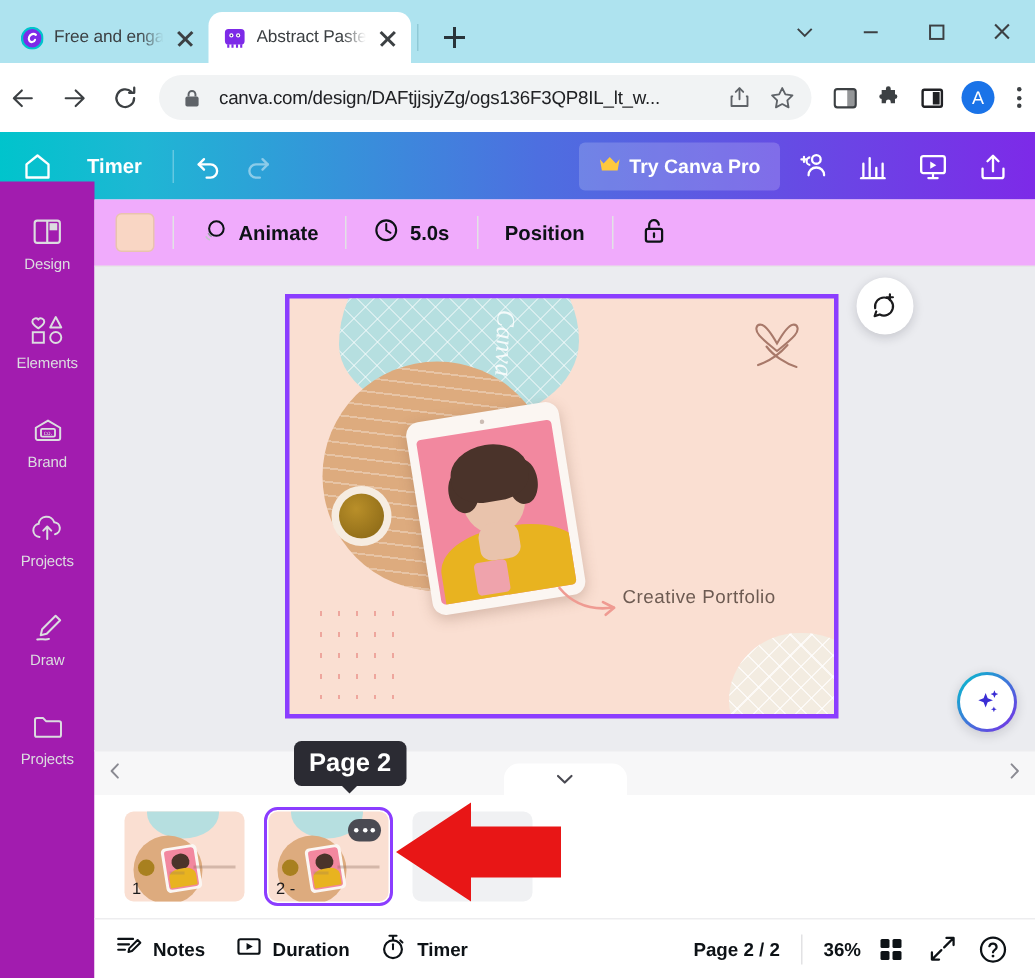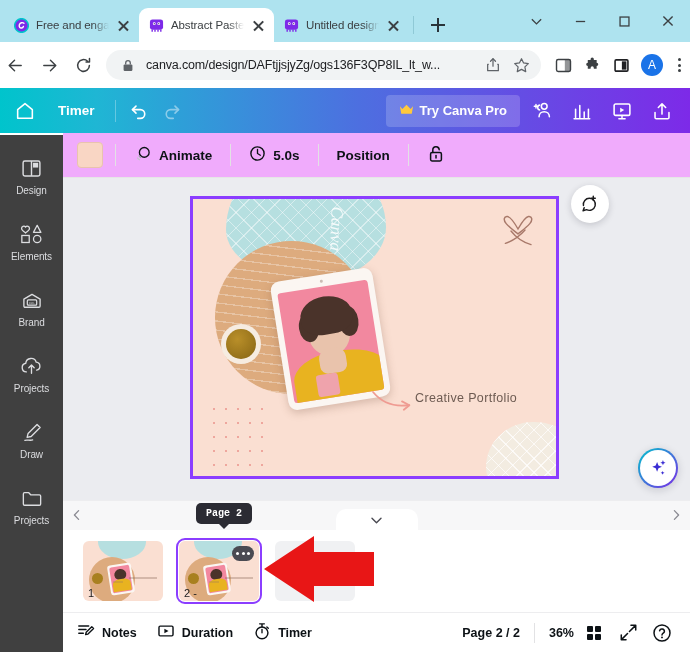--- a/index.html
+++ b/index.html
@@ -96,22 +96,22 @@
   .hdr-spacer { flex: 1 1 auto; }
   .try-pro {
     display: flex; align-items: center; gap: 6px; height: 32px; padding: 0 13px;
     background: rgba(255,255,255,.18); border-radius: 4px; color: #fff;
     font-size: 13px; font-weight: 700; white-space: nowrap;
   }
   .hdr-ico { width: 36px; height: 34px; display: flex; align-items: center; justify-content: center; margin-left: 4px; }
 
   
   .sidebar {
-    position: absolute; top: 135px; left: 0; width: 63px; bottom: 0;
-    background: #404040; padding-top: 8px;
+    position: absolute; top: 121px; left: 0; width: 63px; bottom: 0;
+    background: #a21caf; padding-top: 8px;
   }
   .side-item {
     width: 63px; height: 66px; display: flex; flex-direction: column;
     align-items: center; justify-content: center; gap: 5px; color: #dcdde0;
   }
   .side-item .si-label { font-size: 10px; letter-spacing: -0.1px; }
   .side-item .si-ico { height: 24px; display: flex; align-items: center; justify-content: center; }
 
   
   .edit-toolbar {
@@ -276,21 +276,21 @@
   .tn-cup  { position:absolute; left:9px; top:32px; width:11px; height:11px; border-radius:50%; background:#a8801f; }
   .tn-tab  { position:absolute; left:26px; top:23px; width:24px; height:30px; background:#fbf6f2; border-radius:3px; transform:rotate(-9deg); }
   .tn-tab::after{ content:''; position:absolute; left:2px; top:2px; right:2px; bottom:2px; background:#f2889f; border-radius:2px; }
   .tn-tab .tn-y { position:absolute; left:3px; bottom:3px; width:18px; height:12px; background:#e8b320; border-radius:40% 40% 0 0; z-index:2;}
   .tn-tab .tn-h { position:absolute; left:6px; top:5px; width:12px; height:11px; background:#4a332a; border-radius:50%; z-index:2;}
   .tn-line { position:absolute; right:6px; top:36px; width:28px; height:2px; background: rgba(140,110,95,.35); }
   .tn-line2{ position:absolute; left:30px; top:40px; width:10px; height:2px; background: rgba(140,110,95,.25); }
 
   .tooltip {
     position: absolute; left: 196px; bottom: 128px; background: #2b2b33; color: #fff;
-    font-size: 10px; font-weight: 700; padding: 5px 10px; border-radius: 5px; z-index: 40; font-family: Liberation Mono, monospace;
+    font-size: 17px; font-weight: 700; padding: 5px 10px; border-radius: 5px; z-index: 40;
   }
   .tooltip::after {
     content: ''; position: absolute; left: 50%; bottom: -5px; margin-left: -5px;
     border-left: 5px solid transparent; border-right: 5px solid transparent;
     border-top: 5px solid #2b2b33;
   }
 
   .red-arrow { position: absolute; left: 262px; bottom: 44px; z-index: 45; }
 
   
@@ -333,34 +333,20 @@
               <circle cx="10.4" cy="6" r="1.5" fill="#fff"></circle>
             <circle cx="5.6" cy="6" r=".6" fill="#3a1070"></circle>
               <circle cx="10.4" cy="6" r=".6" fill="#3a1070"></circle>
             <path d="M3.4 12.3v2.4M6.4 12.3v2.4M9.6 12.3v2.4M12.6 12.3v2.4" stroke="#7d2ae8" stroke-width="1.5"></path>
           </svg>
         </span>
         <span class="tab-title">Abstract Pastel</span>
         <span class="tab-close"></span>
       </div>
 
-      <div class="tab">
-        <span class="favicon">
-          <svg width="15" height="15" viewBox="0 0 16 16">
-            <rect x="1" y="1.5" width="14" height="11" rx="2.6" fill="#7d2ae8"></rect>
-            <circle cx="5.6" cy="6" r="1.5" fill="#fff"></circle>
-              <circle cx="10.4" cy="6" r="1.5" fill="#fff"></circle>
-            <circle cx="5.6" cy="6" r=".6" fill="#3a1070"></circle>
-              <circle cx="10.4" cy="6" r=".6" fill="#3a1070"></circle>
-            <path d="M3.4 12.3v2.4M6.4 12.3v2.4M9.6 12.3v2.4M12.6 12.3v2.4" stroke="#7d2ae8" stroke-width="1.5"></path>
-          </svg>
-        </span>
-        <span class="tab-title">Untitled design</span>
-        <span class="tab-close"></span>
-      </div>
 
       <div class="tab-sep"></div>
       <div class="newtab"></div>
     </div>
 
     <div class="winctl">
       <div class="winbtn">
         <svg width="13" height="13" viewBox="0 0 14 14">
             <path d="M2 4.6L7 9.6l5-5" fill="none" stroke="#3c4043" stroke-width="1.4"></path>
           </svg>

